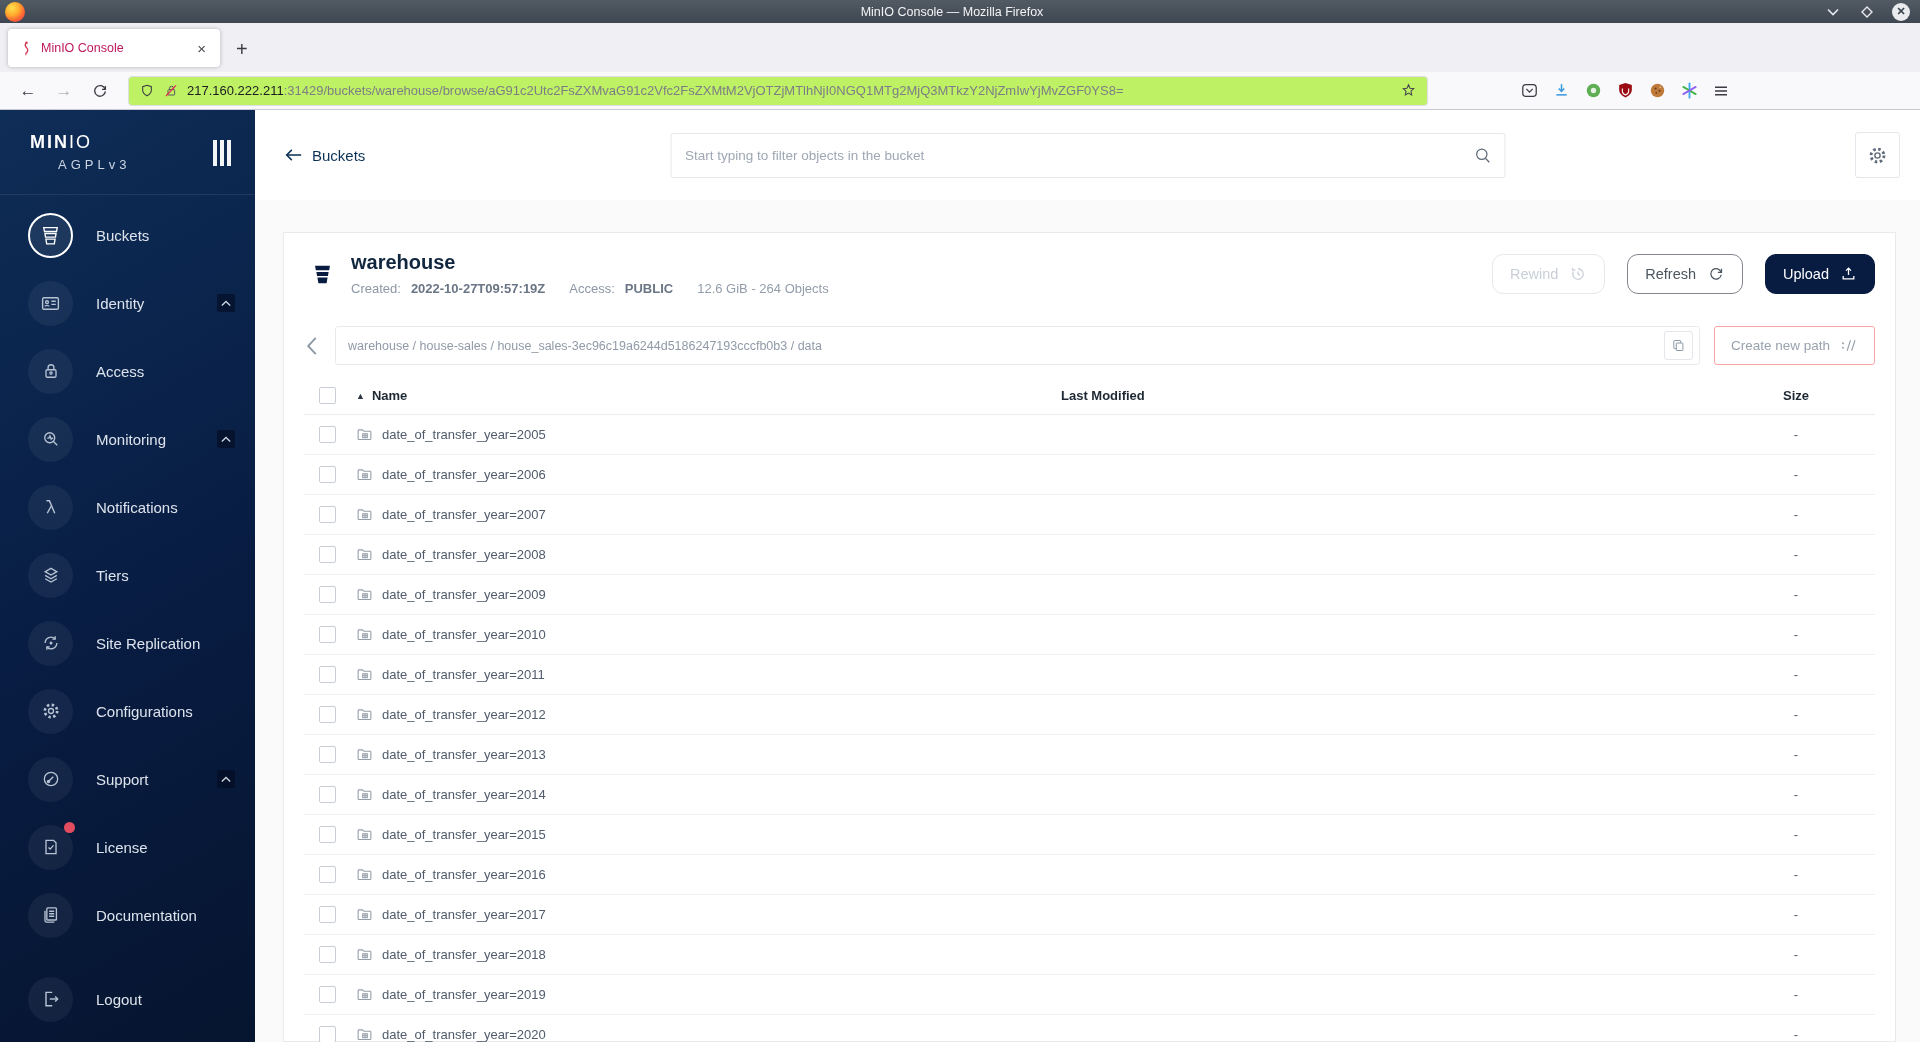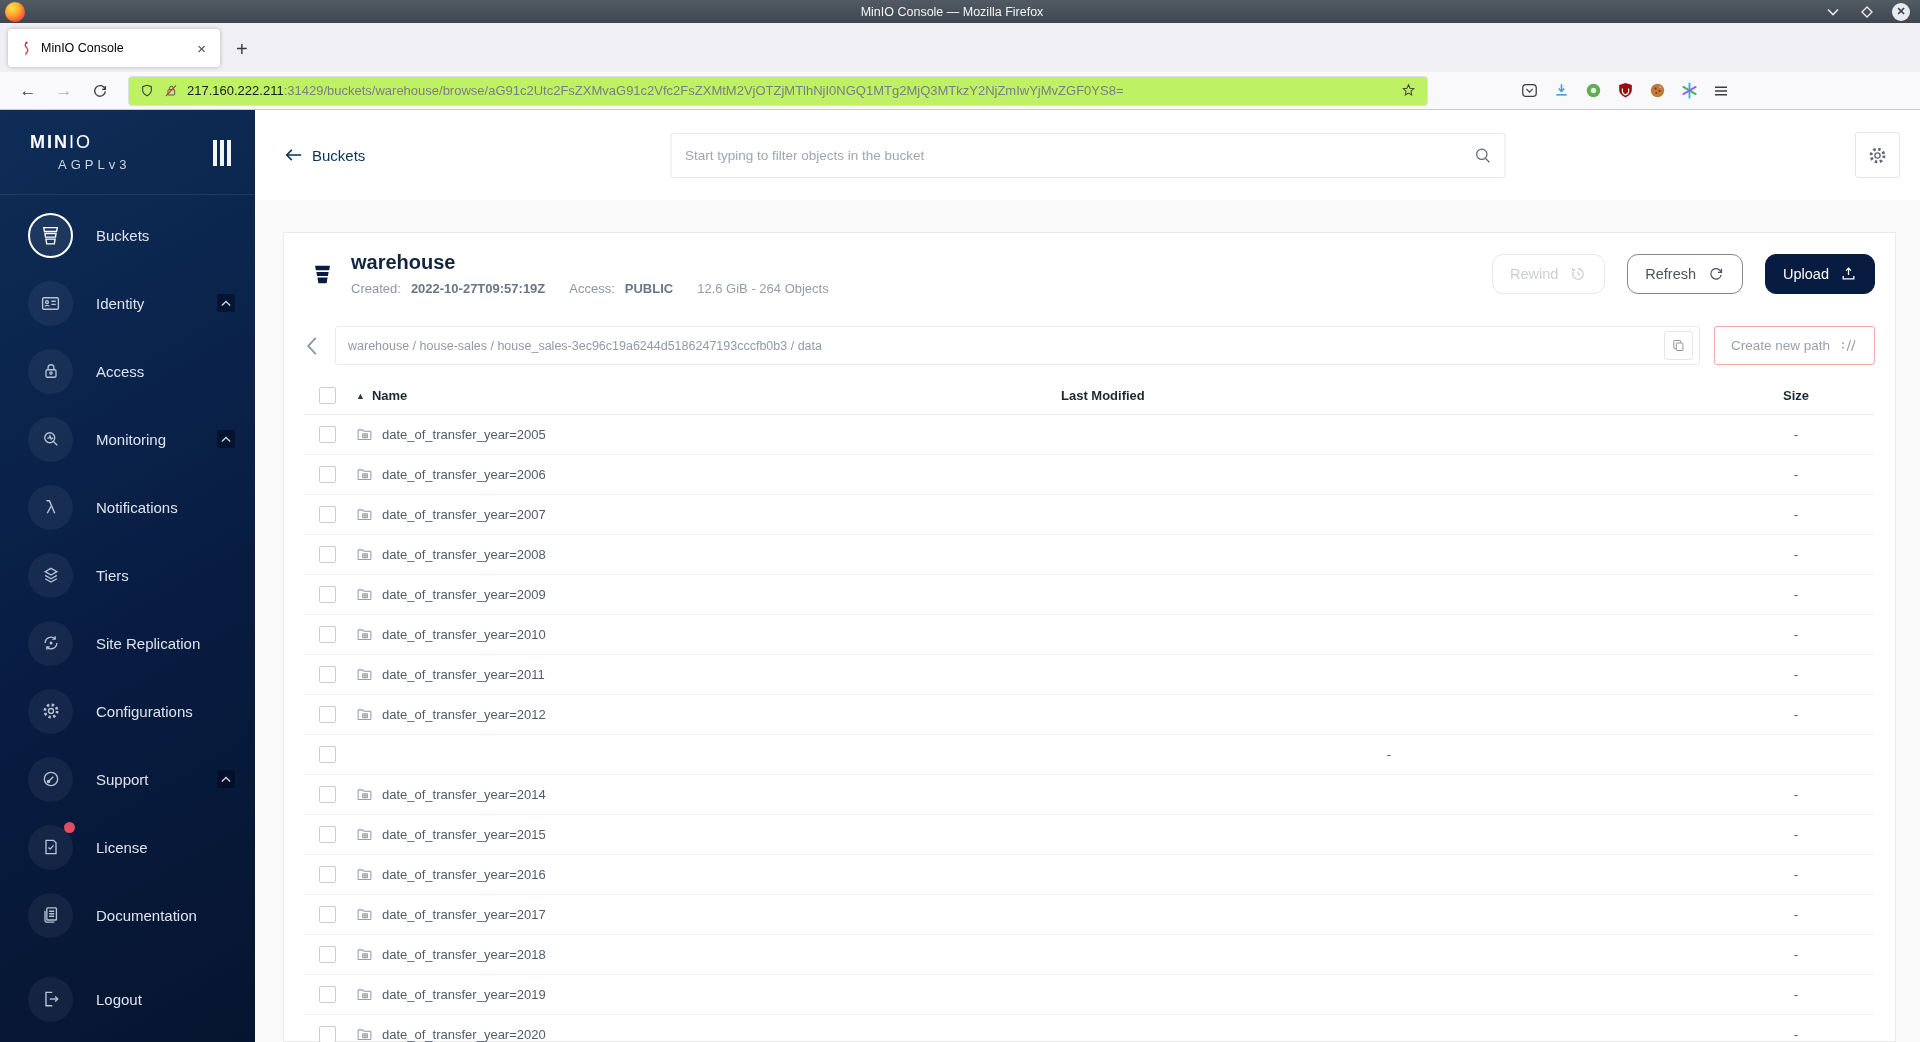--- a/index.html
+++ b/index.html
@@ -12,21 +12,21 @@
   .ff-logo { width:20px; height:20px; border-radius:50%; margin-left:5px;
     background:radial-gradient(circle at 35% 30%, #ffe14d 0%, #ffab2e 38%, #ff6233 66%, #e3366c 100%); }
   .win-title { position:absolute; left:0; right:16px; text-align:center; color:#f2f4f6; font-size:12.5px; pointer-events:none; }
   .win-controls { margin-left:auto; display:flex; align-items:center; gap:16px; padding-right:10px; z-index:2; }
   .wc { display:flex; align-items:center; justify-content:center; width:18px; height:18px; cursor:pointer; }
   .wc-close { background:#e9ebee; border-radius:50%; color:#3a424e; font-size:11px; font-weight:bold; line-height:1; }
 
   .tabbar { height:49px; background:#f0f0f4; display:flex; align-items:flex-end; padding-left:8px; }
   .tab { width:212px; height:38px; margin-bottom:5px; background:#fff; border-radius:4px; box-shadow:0 0 4px rgba(0,0,0,.25);
     display:flex; align-items:center; padding:0 10px; gap:8px; }
-  .tab-title { font-size:12.5px; color:#000000; flex:1; white-space:nowrap; overflow:hidden; }
+  .tab-title { font-size:12.5px; color:#be185d; flex:1; white-space:nowrap; overflow:hidden; }
   .tab-close { color:#4a4a52; font-size:15px; padding:0 4px; cursor:pointer; }
   .newtab { font-size:20px; color:#3b3b43; margin:0 0 11px 16px; cursor:pointer; }
 
   .navbar { height:38px; background:#f9f9fb; border-bottom:1px solid #c9c9d2; display:flex; align-items:center; padding:0 12px; gap:4px; }
   .nav-ic { width:32px; height:28px; display:flex; align-items:center; justify-content:center; color:#3b3b43; font-size:17px; cursor:pointer; border-radius:4px; }
   .nav-ic.disabled { color:#b3b3bb; }
   .urlbar { width:1300px; height:30px; margin-left:8px; background:#bef264; border:1px solid #dddde4; border-radius:4px;
     display:flex; align-items:center; padding:0 10px; gap:8px; }
   .url-text { flex:1; font-size:13px; white-space:nowrap; overflow:hidden; }
   .url-host { color:#1b1b21; }
@@ -569,20 +569,28 @@
                 <path d="M12.75 11v5.5M9.5 13.75H16"></path>
               </svg>
       <span class="nm">date_of_transfer_year=2012</span>
     </span>
     <span></span>
     <span class="rsize">-</span>
   </div>
 
   <div class="grid-row trow">
     <span class="cb"></span>
+    <span class="rname">
+      <svg width="17" height="17" viewBox="0 0 24 24" fill="none" stroke="currentColor" stroke-width="1.5">
+                <path d="M3 6.5a1 1 0 0 1 1-1h5.2l2 2H20a1 1 0 0 1 1 1V18a1 1 0 0 1-1 1H4a1 1 0 0 1-1-1z"></path>
+                <rect x="9.5" y="11" width="6.5" height="5.5"></rect>
+                <path d="M12.75 11v5.5M9.5 13.75H16"></path>
+              </svg>
+      <span class="nm">date_of_transfer_year=2013</span>
+    </span>
     <span></span>
     <span class="rsize">-</span>
   </div>
 
   <div class="grid-row trow">
     <span class="cb"></span>
     <span class="rname">
       <svg width="17" height="17" viewBox="0 0 24 24" fill="none" stroke="currentColor" stroke-width="1.5">
                 <path d="M3 6.5a1 1 0 0 1 1-1h5.2l2 2H20a1 1 0 0 1 1 1V18a1 1 0 0 1-1 1H4a1 1 0 0 1-1-1z"></path>
                 <rect x="9.5" y="11" width="6.5" height="5.5"></rect>

